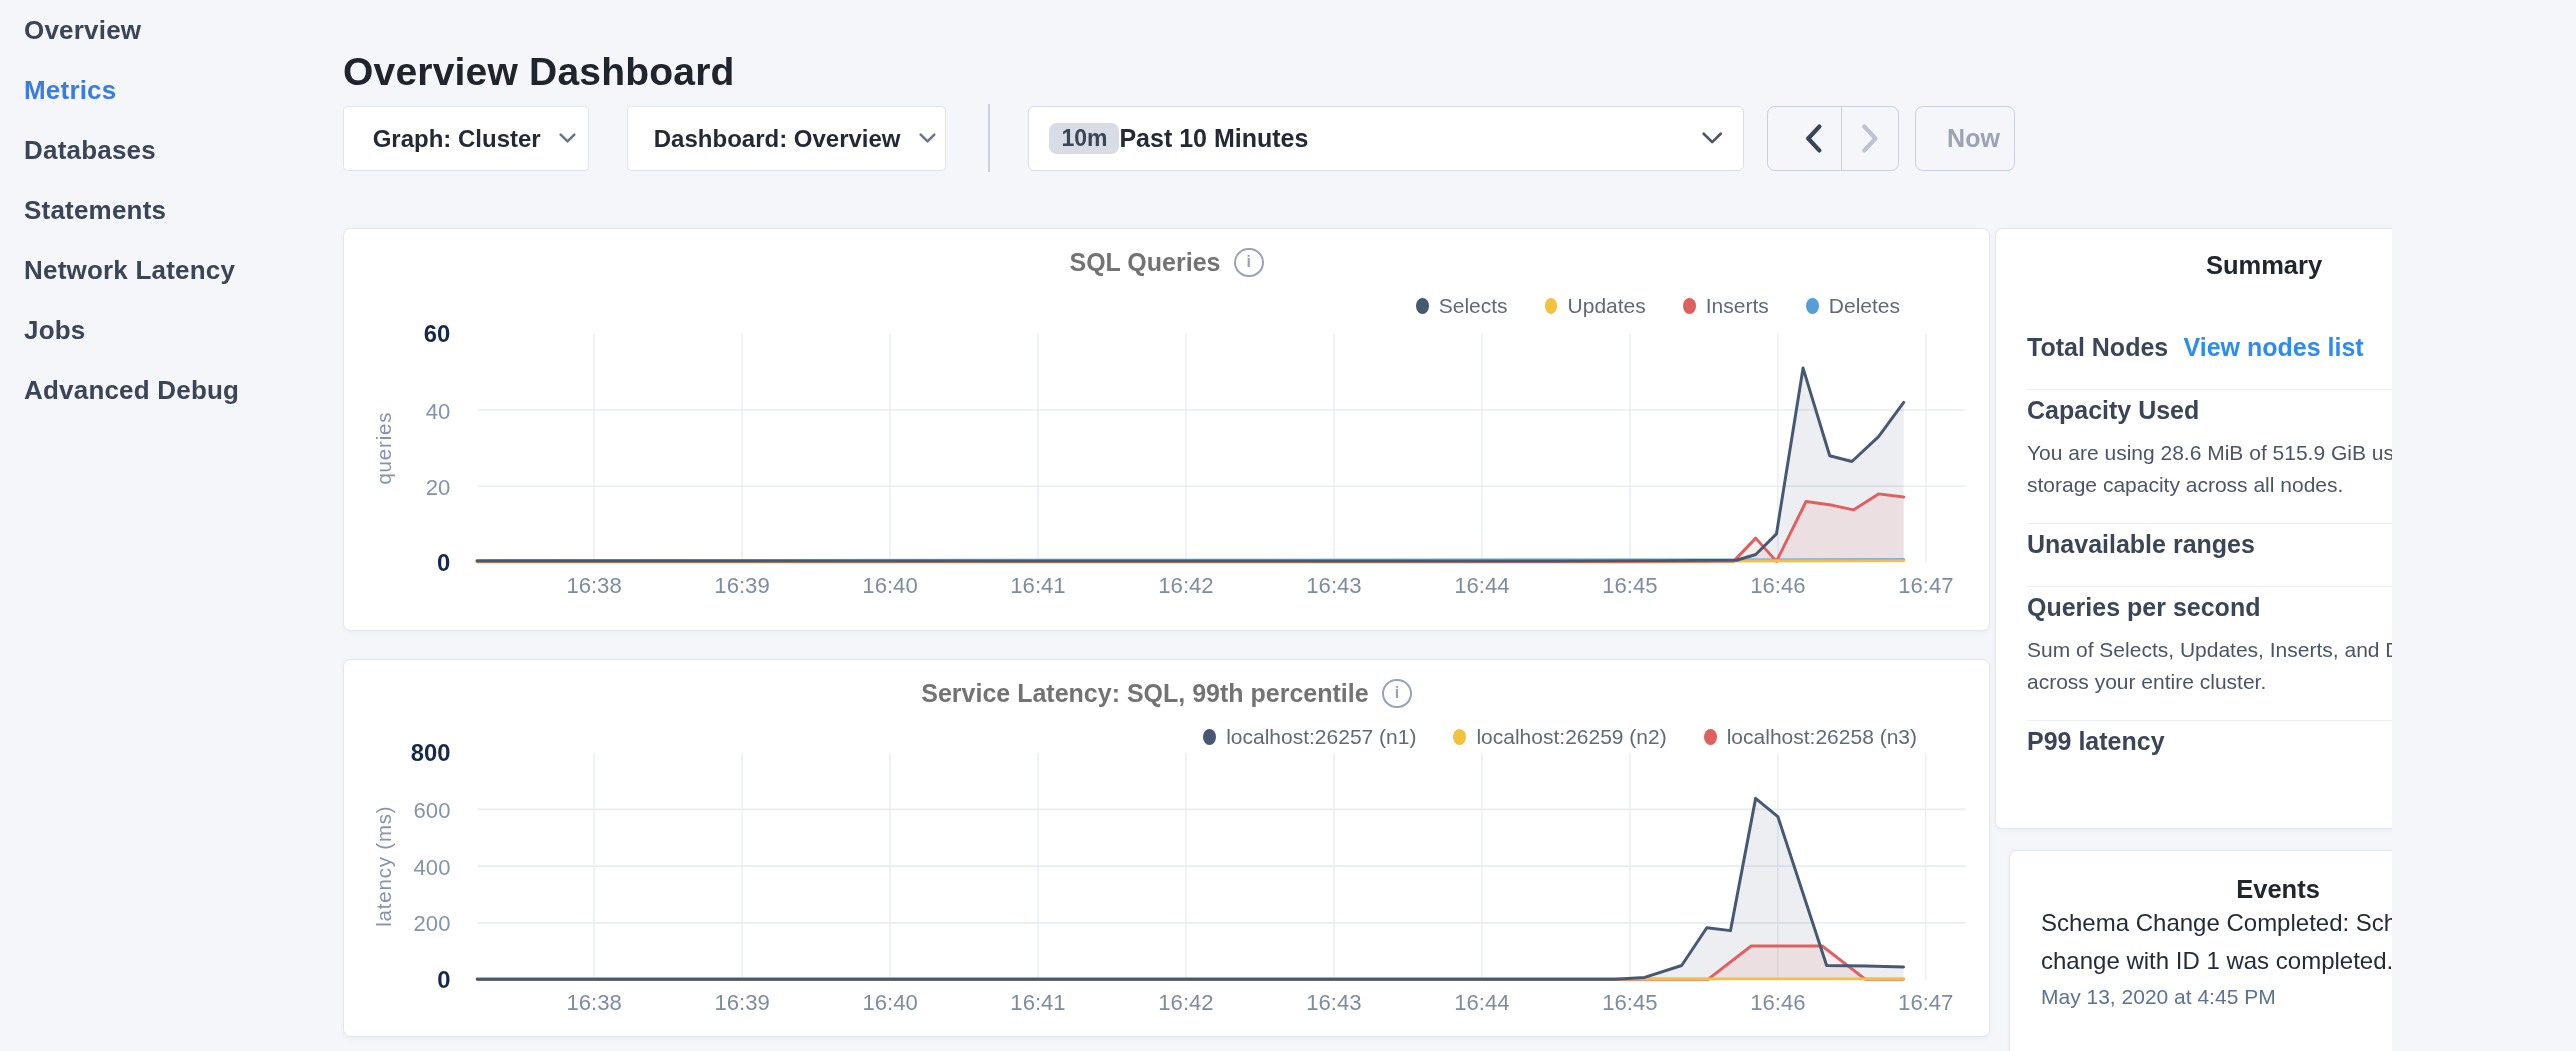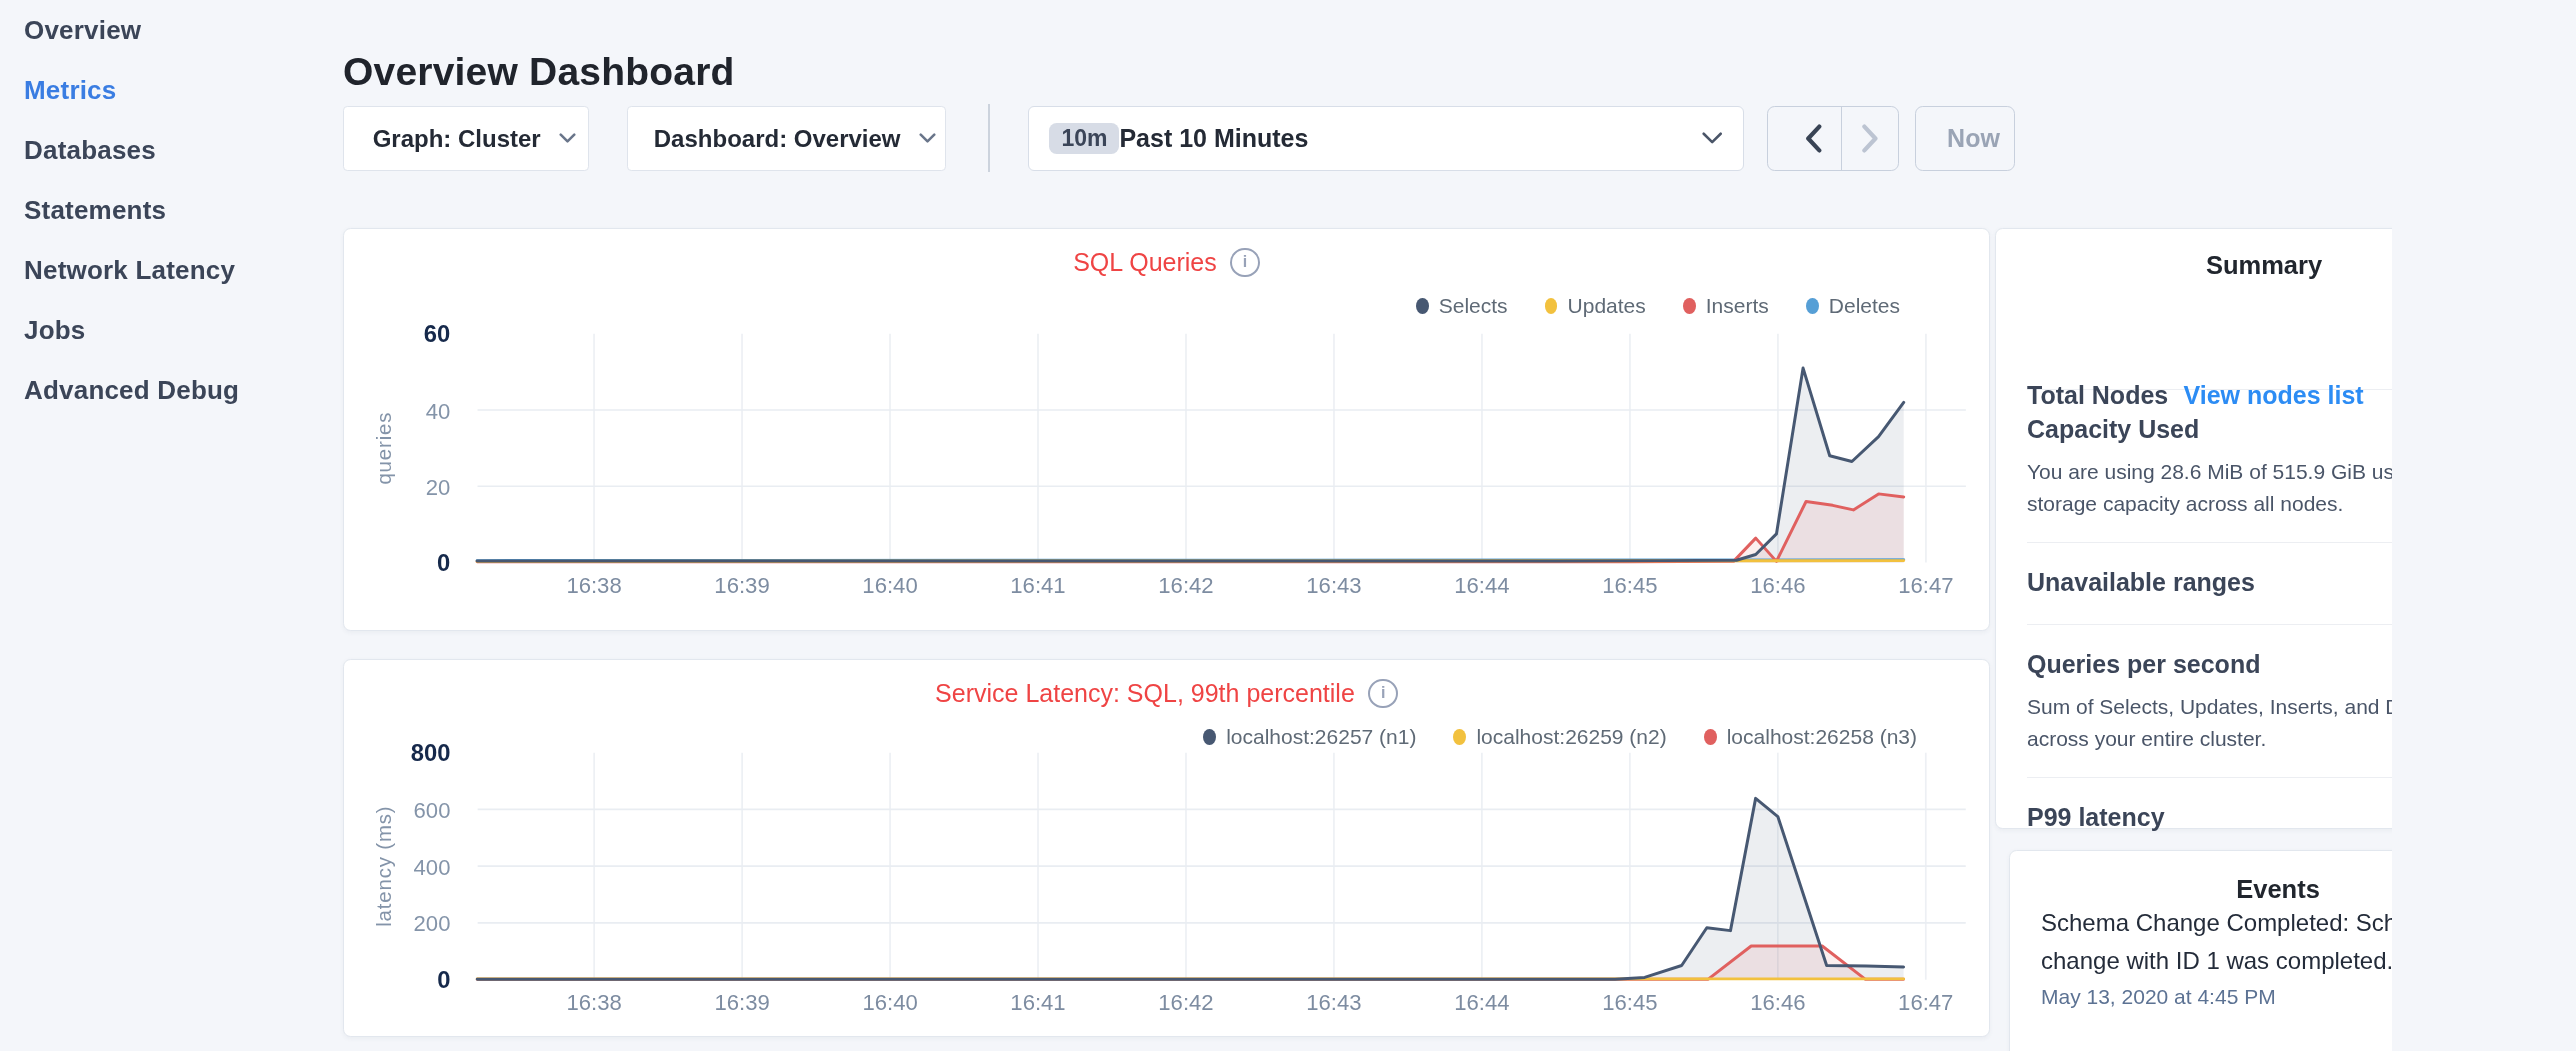--- a/index.html
+++ b/index.html
@@ -34,38 +34,38 @@
            font-size:25px;font-weight:700;color:#9aa4b5;box-sizing:border-box;cursor:pointer;}
 
   
   .card{position:absolute;background:#fff;border:1.7px solid #e2e7ee;border-radius:7.7px;
         box-shadow:0 1.7px 4.3px rgba(60,70,90,.05);box-sizing:border-box;}
   .chart-card1{left:343px;top:228px;width:1647px;height:403px;}
   .chart-card2{left:343px;top:659px;width:1647px;height:378px;}
 
   .chart-head{position:absolute;left:0;right:0;top:18.7px;display:flex;align-items:center;
               justify-content:center;gap:13.6px;}
-  .chart-title{font-size:25px;font-weight:400;color:#ef4444;}
+  .chart-title{font-size:25px;font-weight:700;color:#737373;}
   .info-icon{width:25.5px;height:25.5px;border:2.6px solid #98a2b8;border-radius:50%;color:#98a2b8;
              display:flex;align-items:center;justify-content:center;font-size:16px;font-weight:700;}
   .chart-legend{position:absolute;top:63px;height:27px;display:flex;align-items:center;gap:37px;}
   .legend-item{display:flex;align-items:center;gap:10.2px;font-size:21px;color:#5f6a76;}
   .legend-dot{width:12.8px;height:16px;border-radius:50%;}
   .chart-svg{position:absolute;left:0;top:0;}
 
   
   .summary-card{left:1995px;top:228px;width:538px;height:601px;padding:22px 31px;}
   .panel-title{text-align:center;font-size:25.5px;font-weight:700;color:#21262e;}
   .sum-row{display:flex;align-items:baseline;height:34px;}
   .sum-label{font-size:25px;font-weight:700;color:#3b4558;white-space:nowrap;}
-  .sum-link{font-size:25px;font-weight:700;color:#2c8cf4;margin-left:15.3px;cursor:pointer;white-space:nowrap;margin-top:48px;}
+  .sum-link{font-size:25px;font-weight:700;color:#2c8cf4;margin-left:15.3px;cursor:pointer;white-space:nowrap;}
   .sum-value{margin-left:auto;font-size:25px;font-weight:700;color:#46a417;white-space:nowrap;}
   .sum-desc{margin-top:6.8px;font-size:21px;color:#4a5568;line-height:32px;}
   .sum-hr{border:0;border-top:1.7px solid #eceef2;margin:22px 0 0 0;}
-  .mt62{margin-top:53px;} .mt24{margin-top:25px;}
+  .mt62{margin-top:53px;} .mt24{margin-top:6px;}
 
   .events-card{left:2009px;top:850px;width:538px;height:255px;padding:24px 31px;}
   .event-msg{font-size:24px;color:#242c3a;line-height:38px;}
   .event-date{margin-top:5.1px;font-size:21px;color:#5c7293;}
 </style>
 </head>
 <body>
 
 <div id="app">
 

